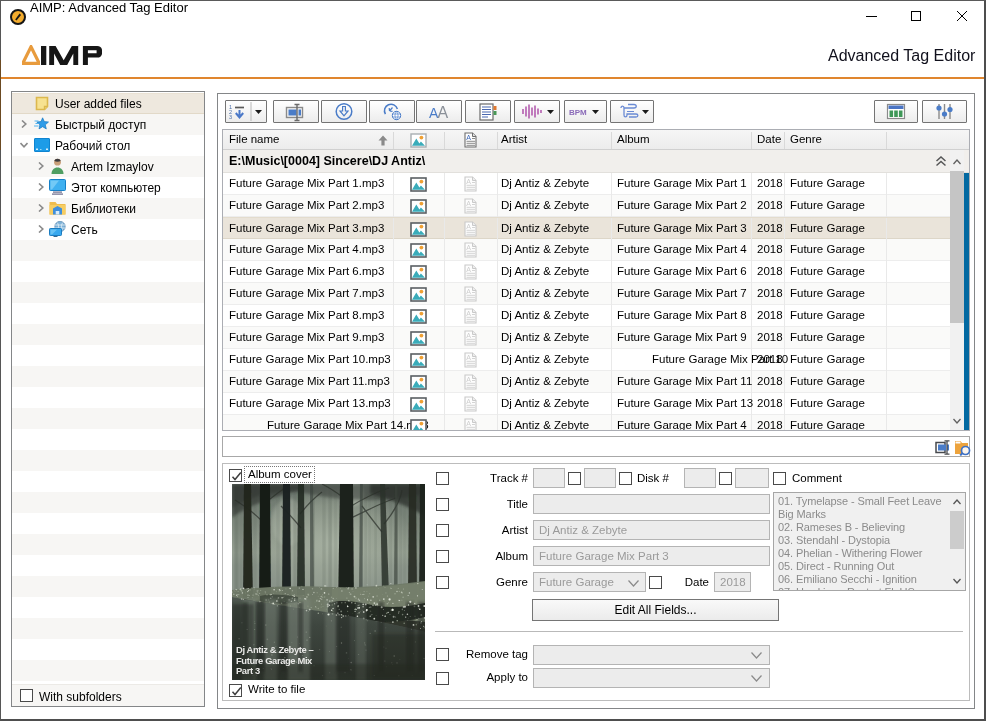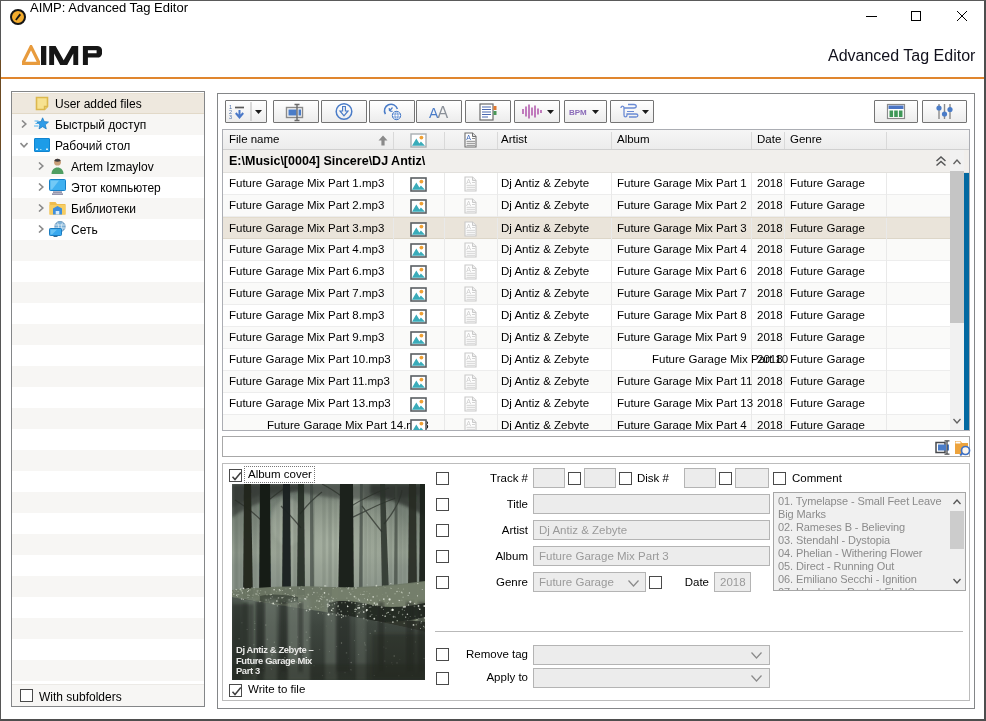--- a/index.html
+++ b/index.html
@@ -1112,20 +1112,21 @@
 <div class="abs" style="left:569px;top:8px;">Comment</div>
 <div class="fld" style="left:310px;top:30px;width:237px;"></div>
 <div class="fld" style="left:310px;top:56px;width:237px;">Dj Antiz &amp; Zebyte</div>
 <div class="fld" style="left:310px;top:82px;width:237px;">Future Garage Mix Part 3</div>
 <div class="fld" style="left:310px;top:108px;width:113px;">Future Garage<svg style="position:absolute;right:6px;top:7px" width="11" height="7" viewBox="0 0 11 7">
         <path d="M0.5 0.5 L5.5 6 L10.5 0.5" fill="none" stroke="#8a8a8a" stroke-width="1.2"></path>
       </svg></div>
 <span class="cb" style="left:426px;top:112px"></span>
 <div class="lbl" style="left:366px;top:108px;width:120px;height:20px;line-height:20px;">Date</div>
 <div class="fld" style="left:491px;top:108px;width:37px;">2018</div>
+<div class="btn" style="left:309px;top:135px;width:247px;height:22px;line-height:21px;border-color:#757575">Edit All Fields...</div>
 <div class="abs" style="left:550px;top:28px;width:193px;height:99px;background:#f0f0f0;border:1px solid #a6a6a6;color:#8b8b8b;overflow:hidden">
       <div style="position:absolute;left:4px;top:2px;width:176px;line-height:13px;font-size:11px;letter-spacing:-0.1px;">01. Tymelapse - Small Feet Leave Big Marks<br>02. Rameses B - Believing<br>03. Stendahl - Dystopia<br>04. Phelian - Withering Flower<br>05. Direct - Running Out<br>06. Emiliano Secchi - Ignition<br>07. Hawking - Restart FloUS</div>
       <div class="abs" style="right:0;top:0;width:17px;height:97px;background:#f0f0f0">
         <svg class="abs" style="left:5px;top:6px" width="8" height="6" viewBox="0 0 8 6">
           <path d="M0.5 5 L4 1 L7.5 5" fill="none" stroke="#555" stroke-width="1.3"></path>
         </svg>
         <svg class="abs" style="left:5px;top:85px" width="8" height="6" viewBox="0 0 8 6">
           <path d="M0.5 1 L4 5 L7.5 1" fill="none" stroke="#555" stroke-width="1.3"></path>
         </svg>
         <div class="abs" style="left:2px;top:18px;width:14px;height:38px;background:#ccc"></div>

